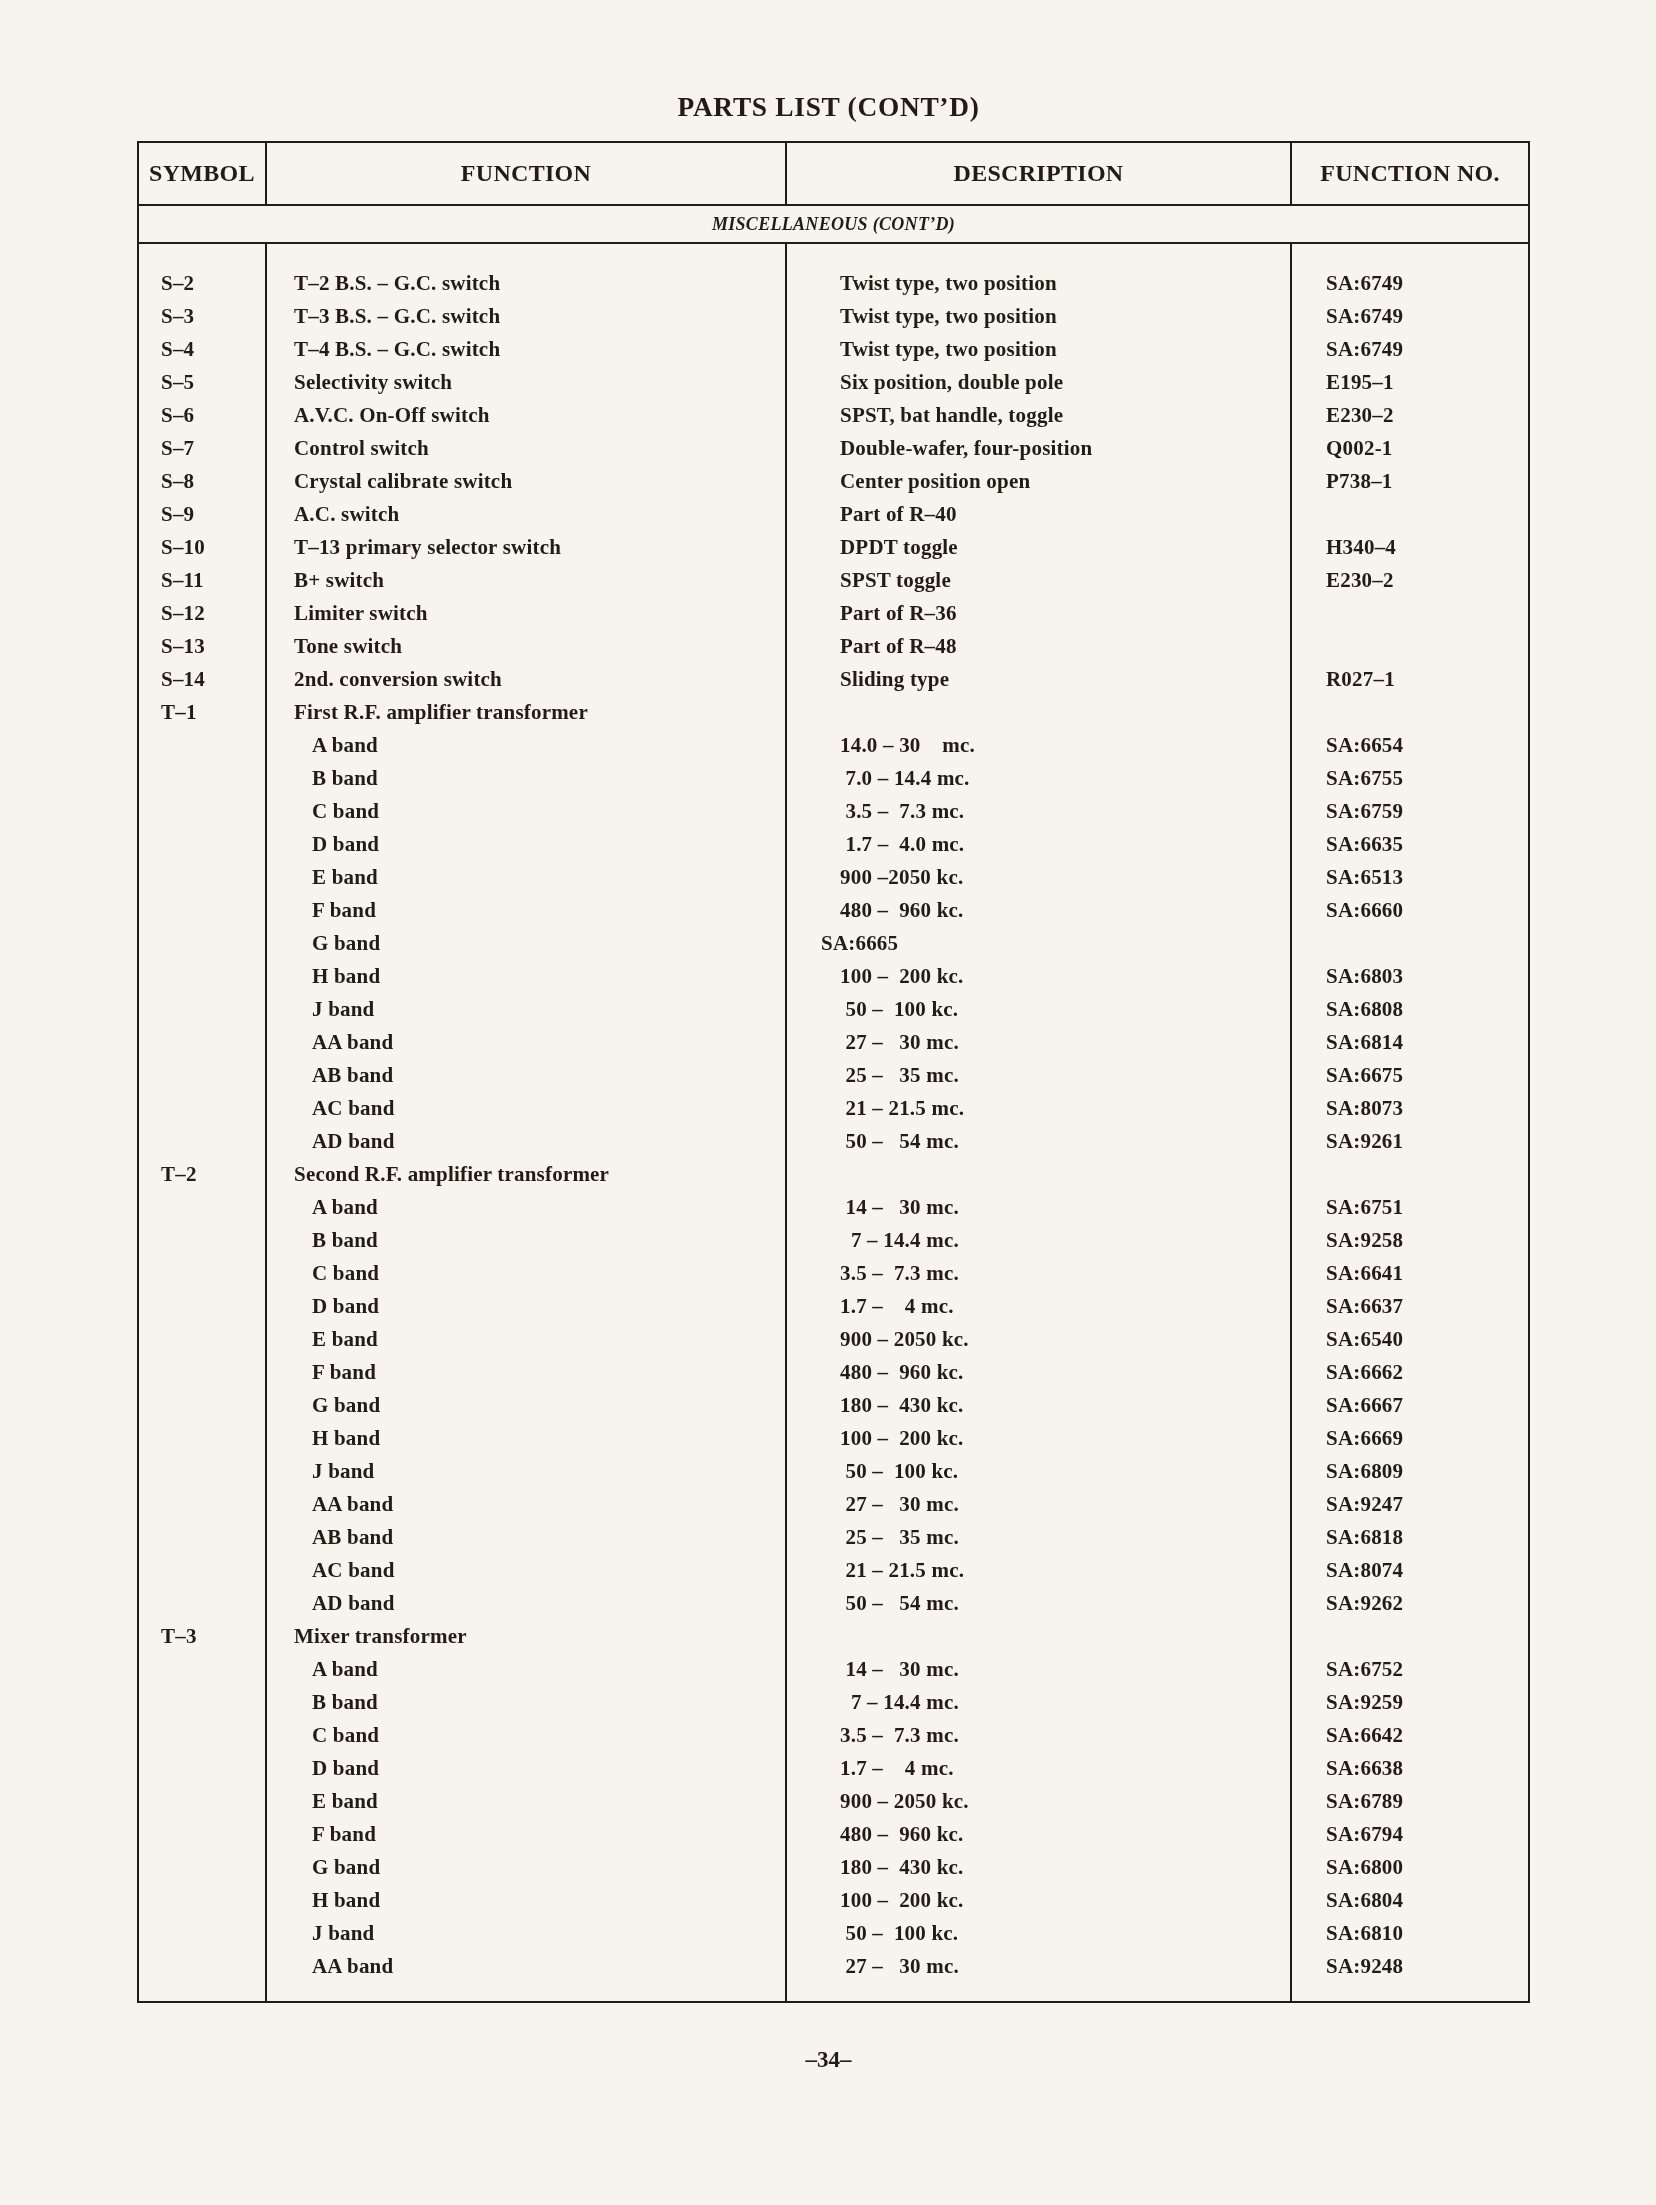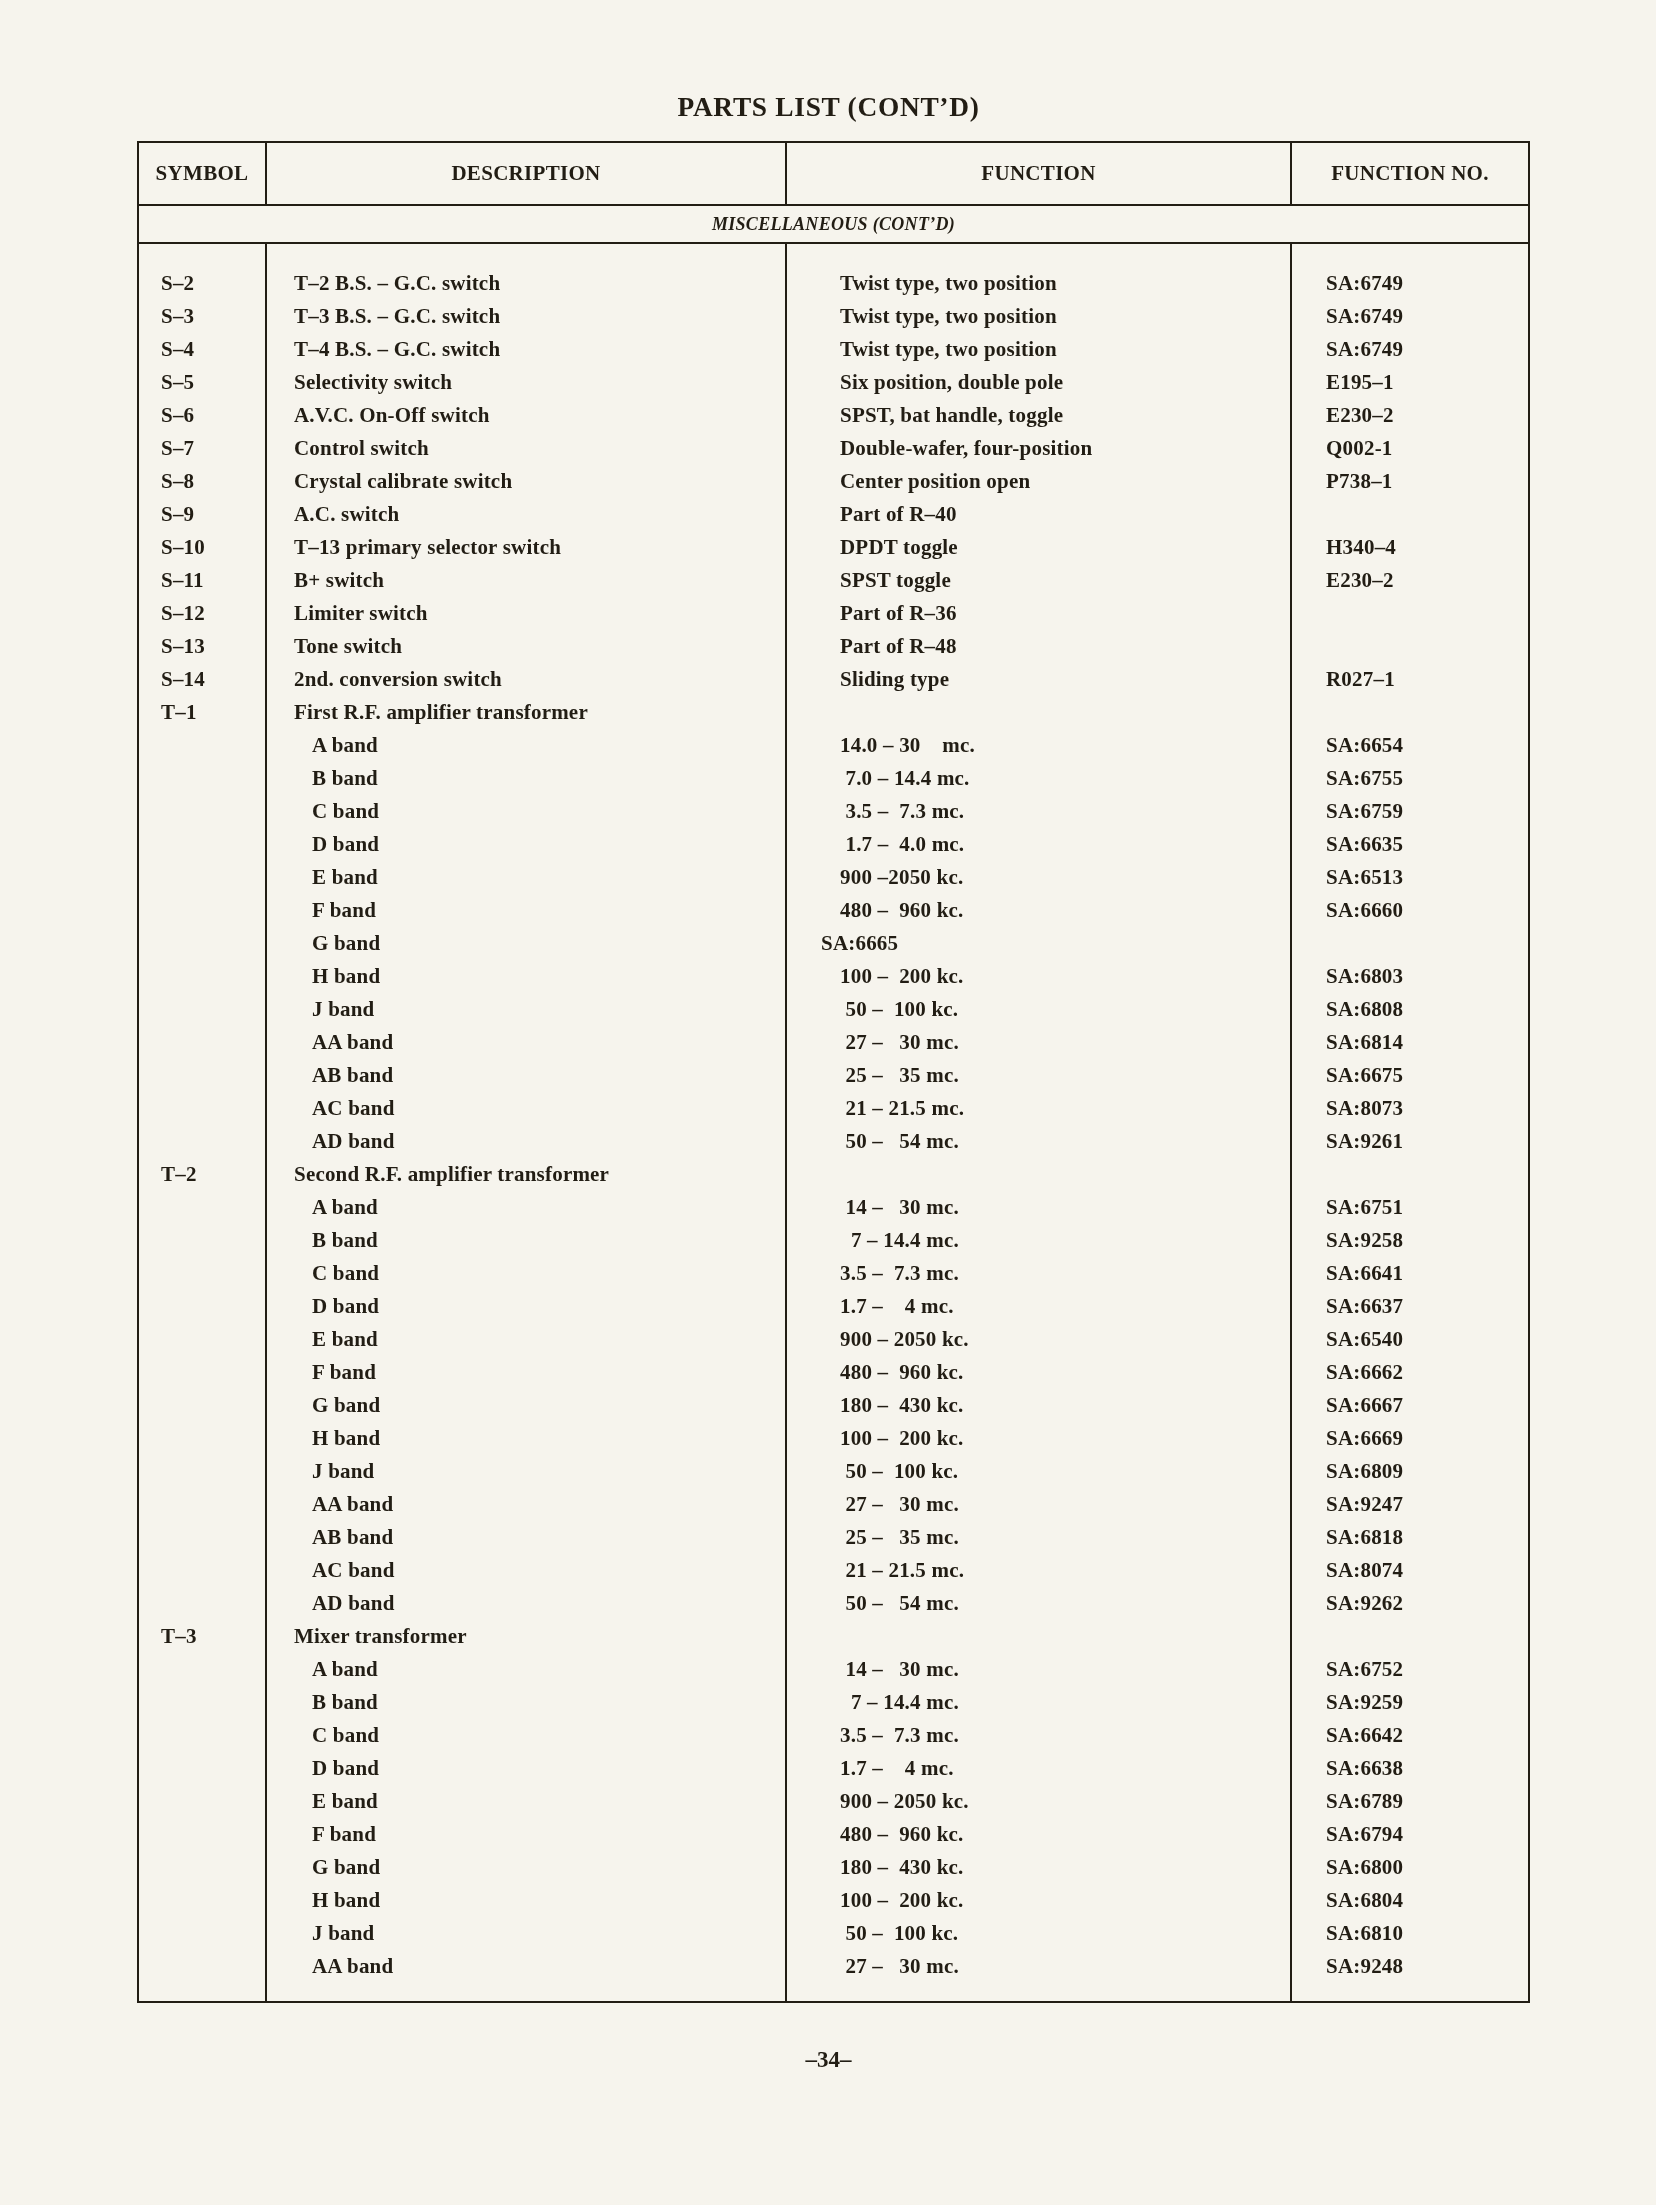--- a/index.html
+++ b/index.html
@@ -34,21 +34,21 @@
   }
 
   .header-row {
     display: grid;
     grid-template-columns: 126px 520px 505px 1fr;
     height: 63px;
     border-bottom: 2.7px solid var(--ink);
   }
   .header-cell {
     display: flex; align-items: center; justify-content: center;
-    font-size: 21px;
+    font-size: 24px;
     letter-spacing: 0.3px;
   }
   .header-cell + .header-cell { border-left: 2.1px solid var(--ink); }
 
   .section-row {
     height: 38px;
     display: flex; align-items: center; justify-content: center;
     font-size: 18px;
     letter-spacing: 0.3px;
     border-bottom: 2.7px solid var(--ink);
@@ -96,22 +96,22 @@
 <body>
 
 <div class="page">
 
   <div class="title">PARTS LIST (CONT’D)</div>
 
   <div class="parts-table">
 
     <div class="header-row">
       <div class="header-cell">SYMBOL</div>
+      <div class="header-cell">FUNCTION</div>
       <div class="header-cell">DESCRIPTION</div>
-      <div class="header-cell">FUNCTION</div>
       <div class="header-cell">FUNCTION NO.</div>
     </div>
 
     <div class="section-row">MISCELLANEOUS (CONT’D)</div>
 
     <div class="table-body">
       <div class="vline vline-1"></div>
       <div class="vline vline-2"></div>
       <div class="vline vline-3"></div>
 

